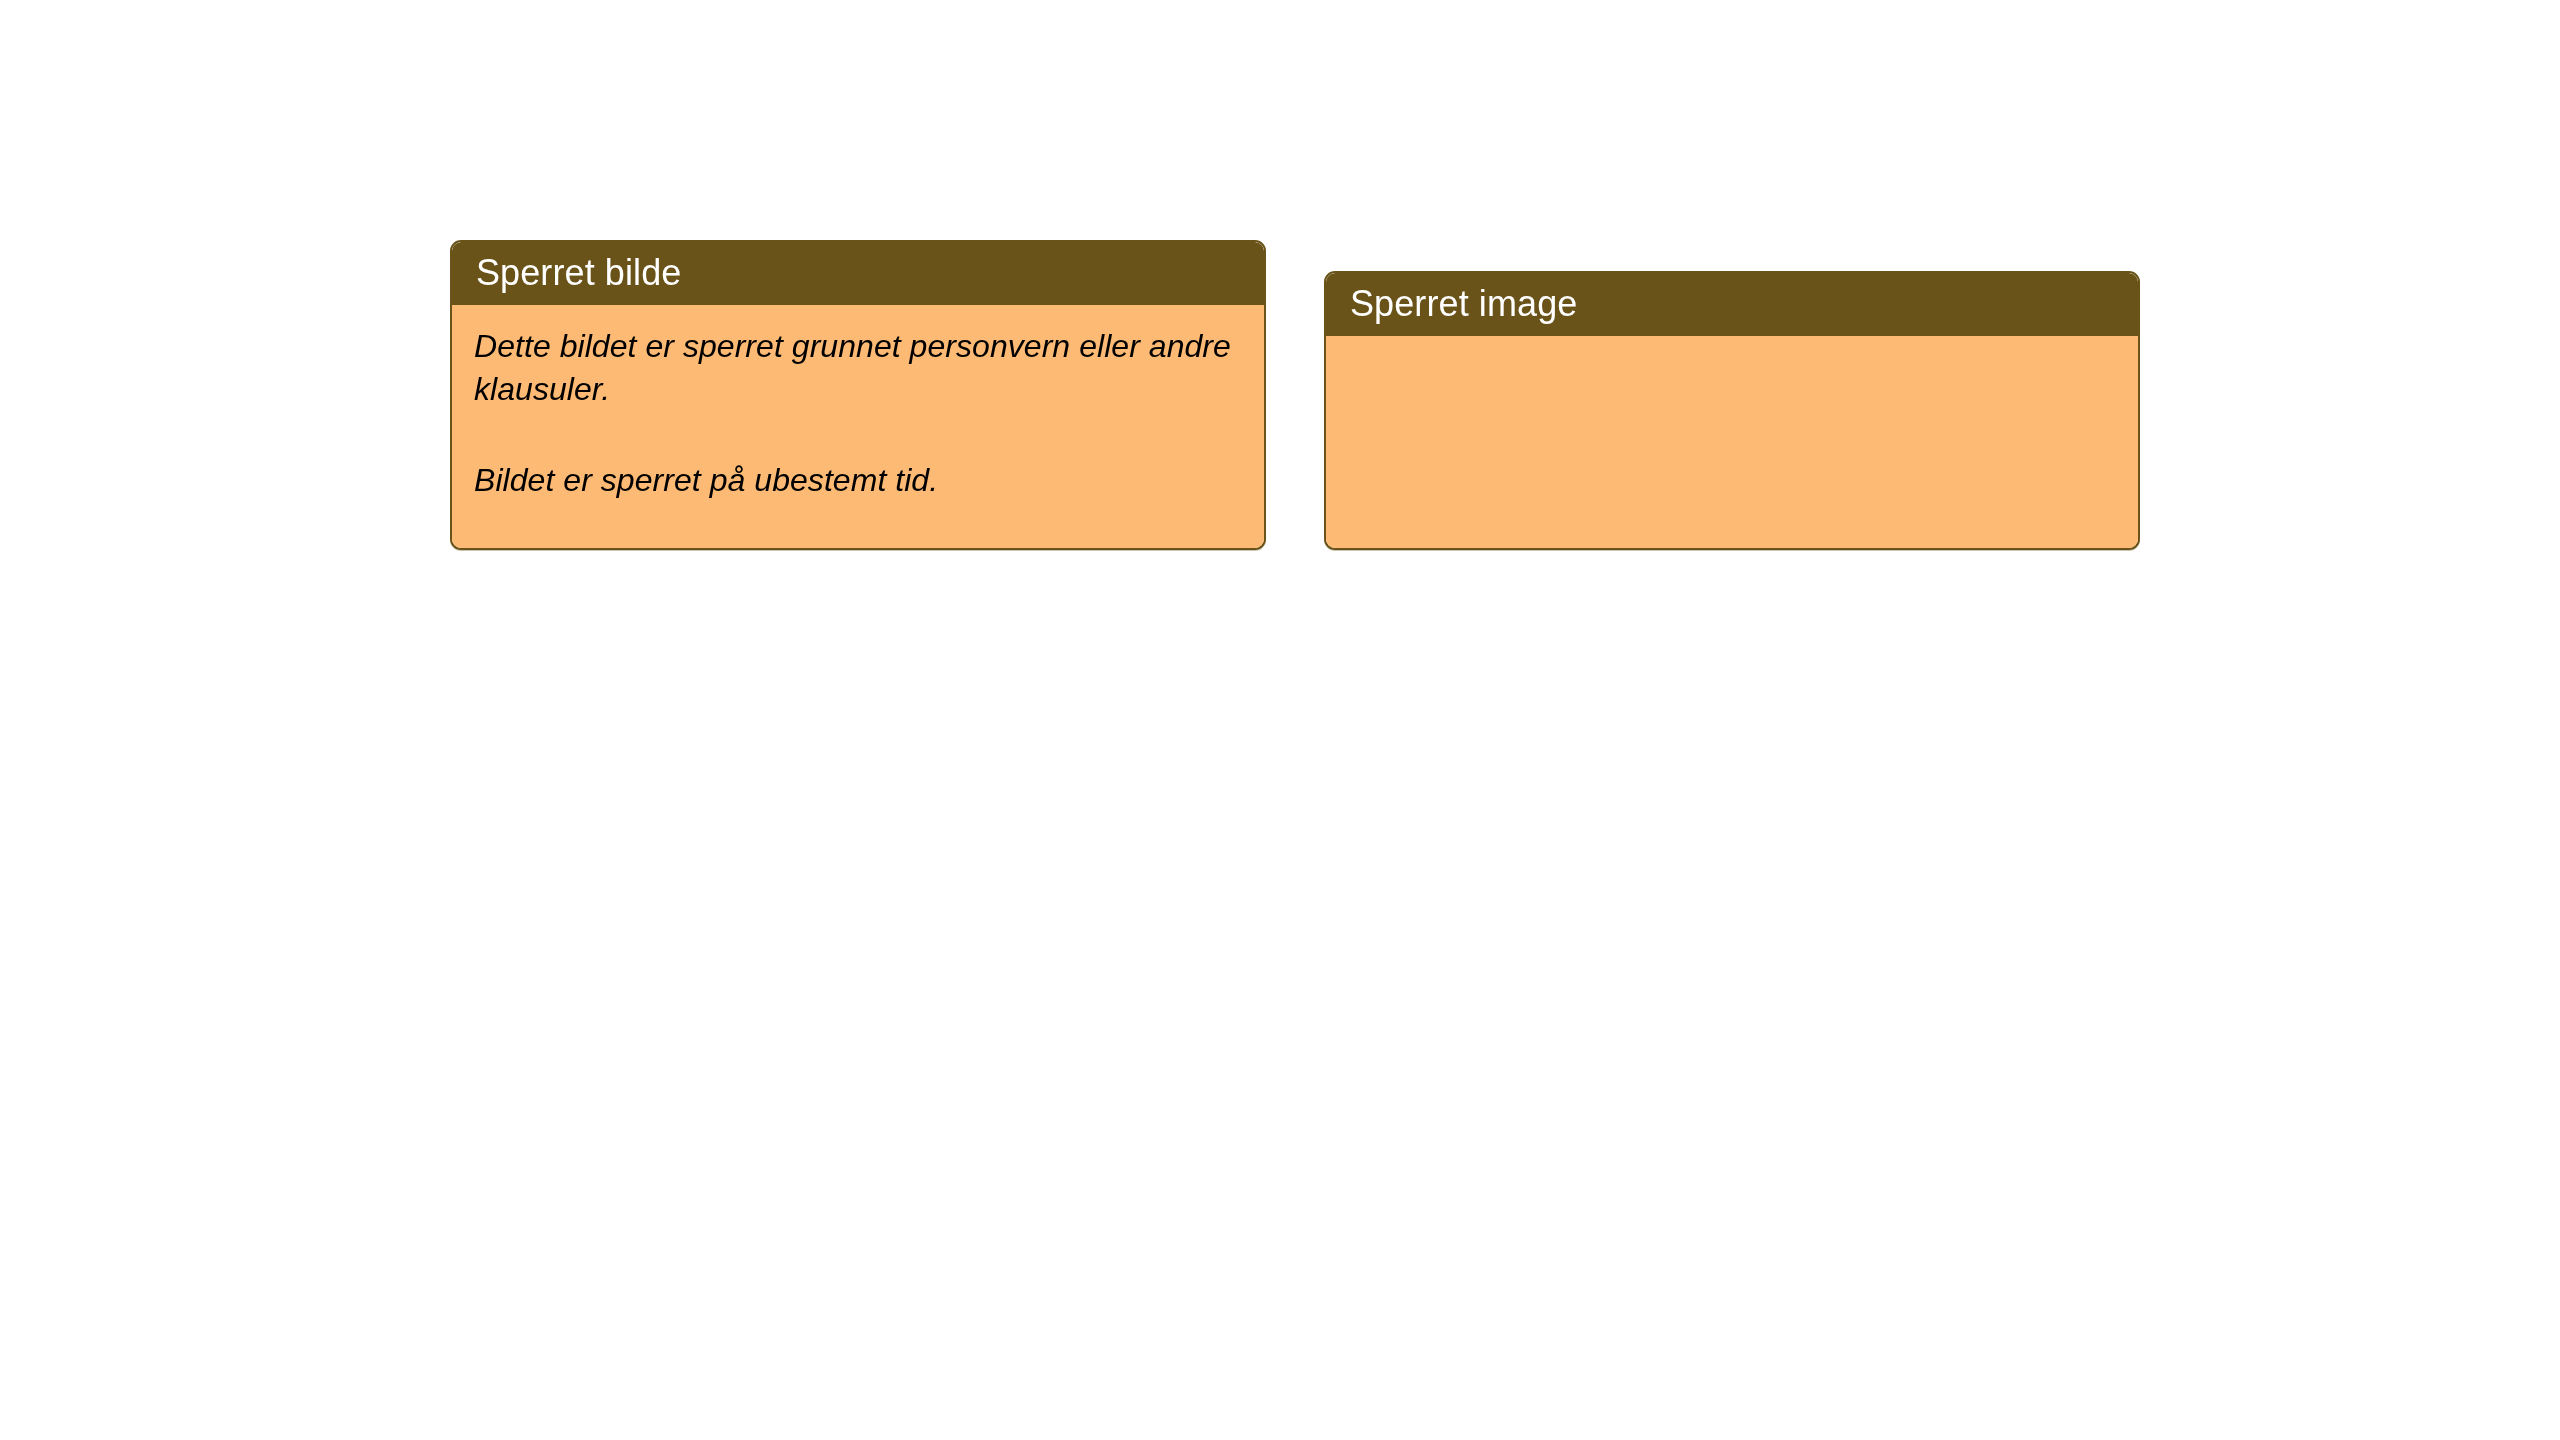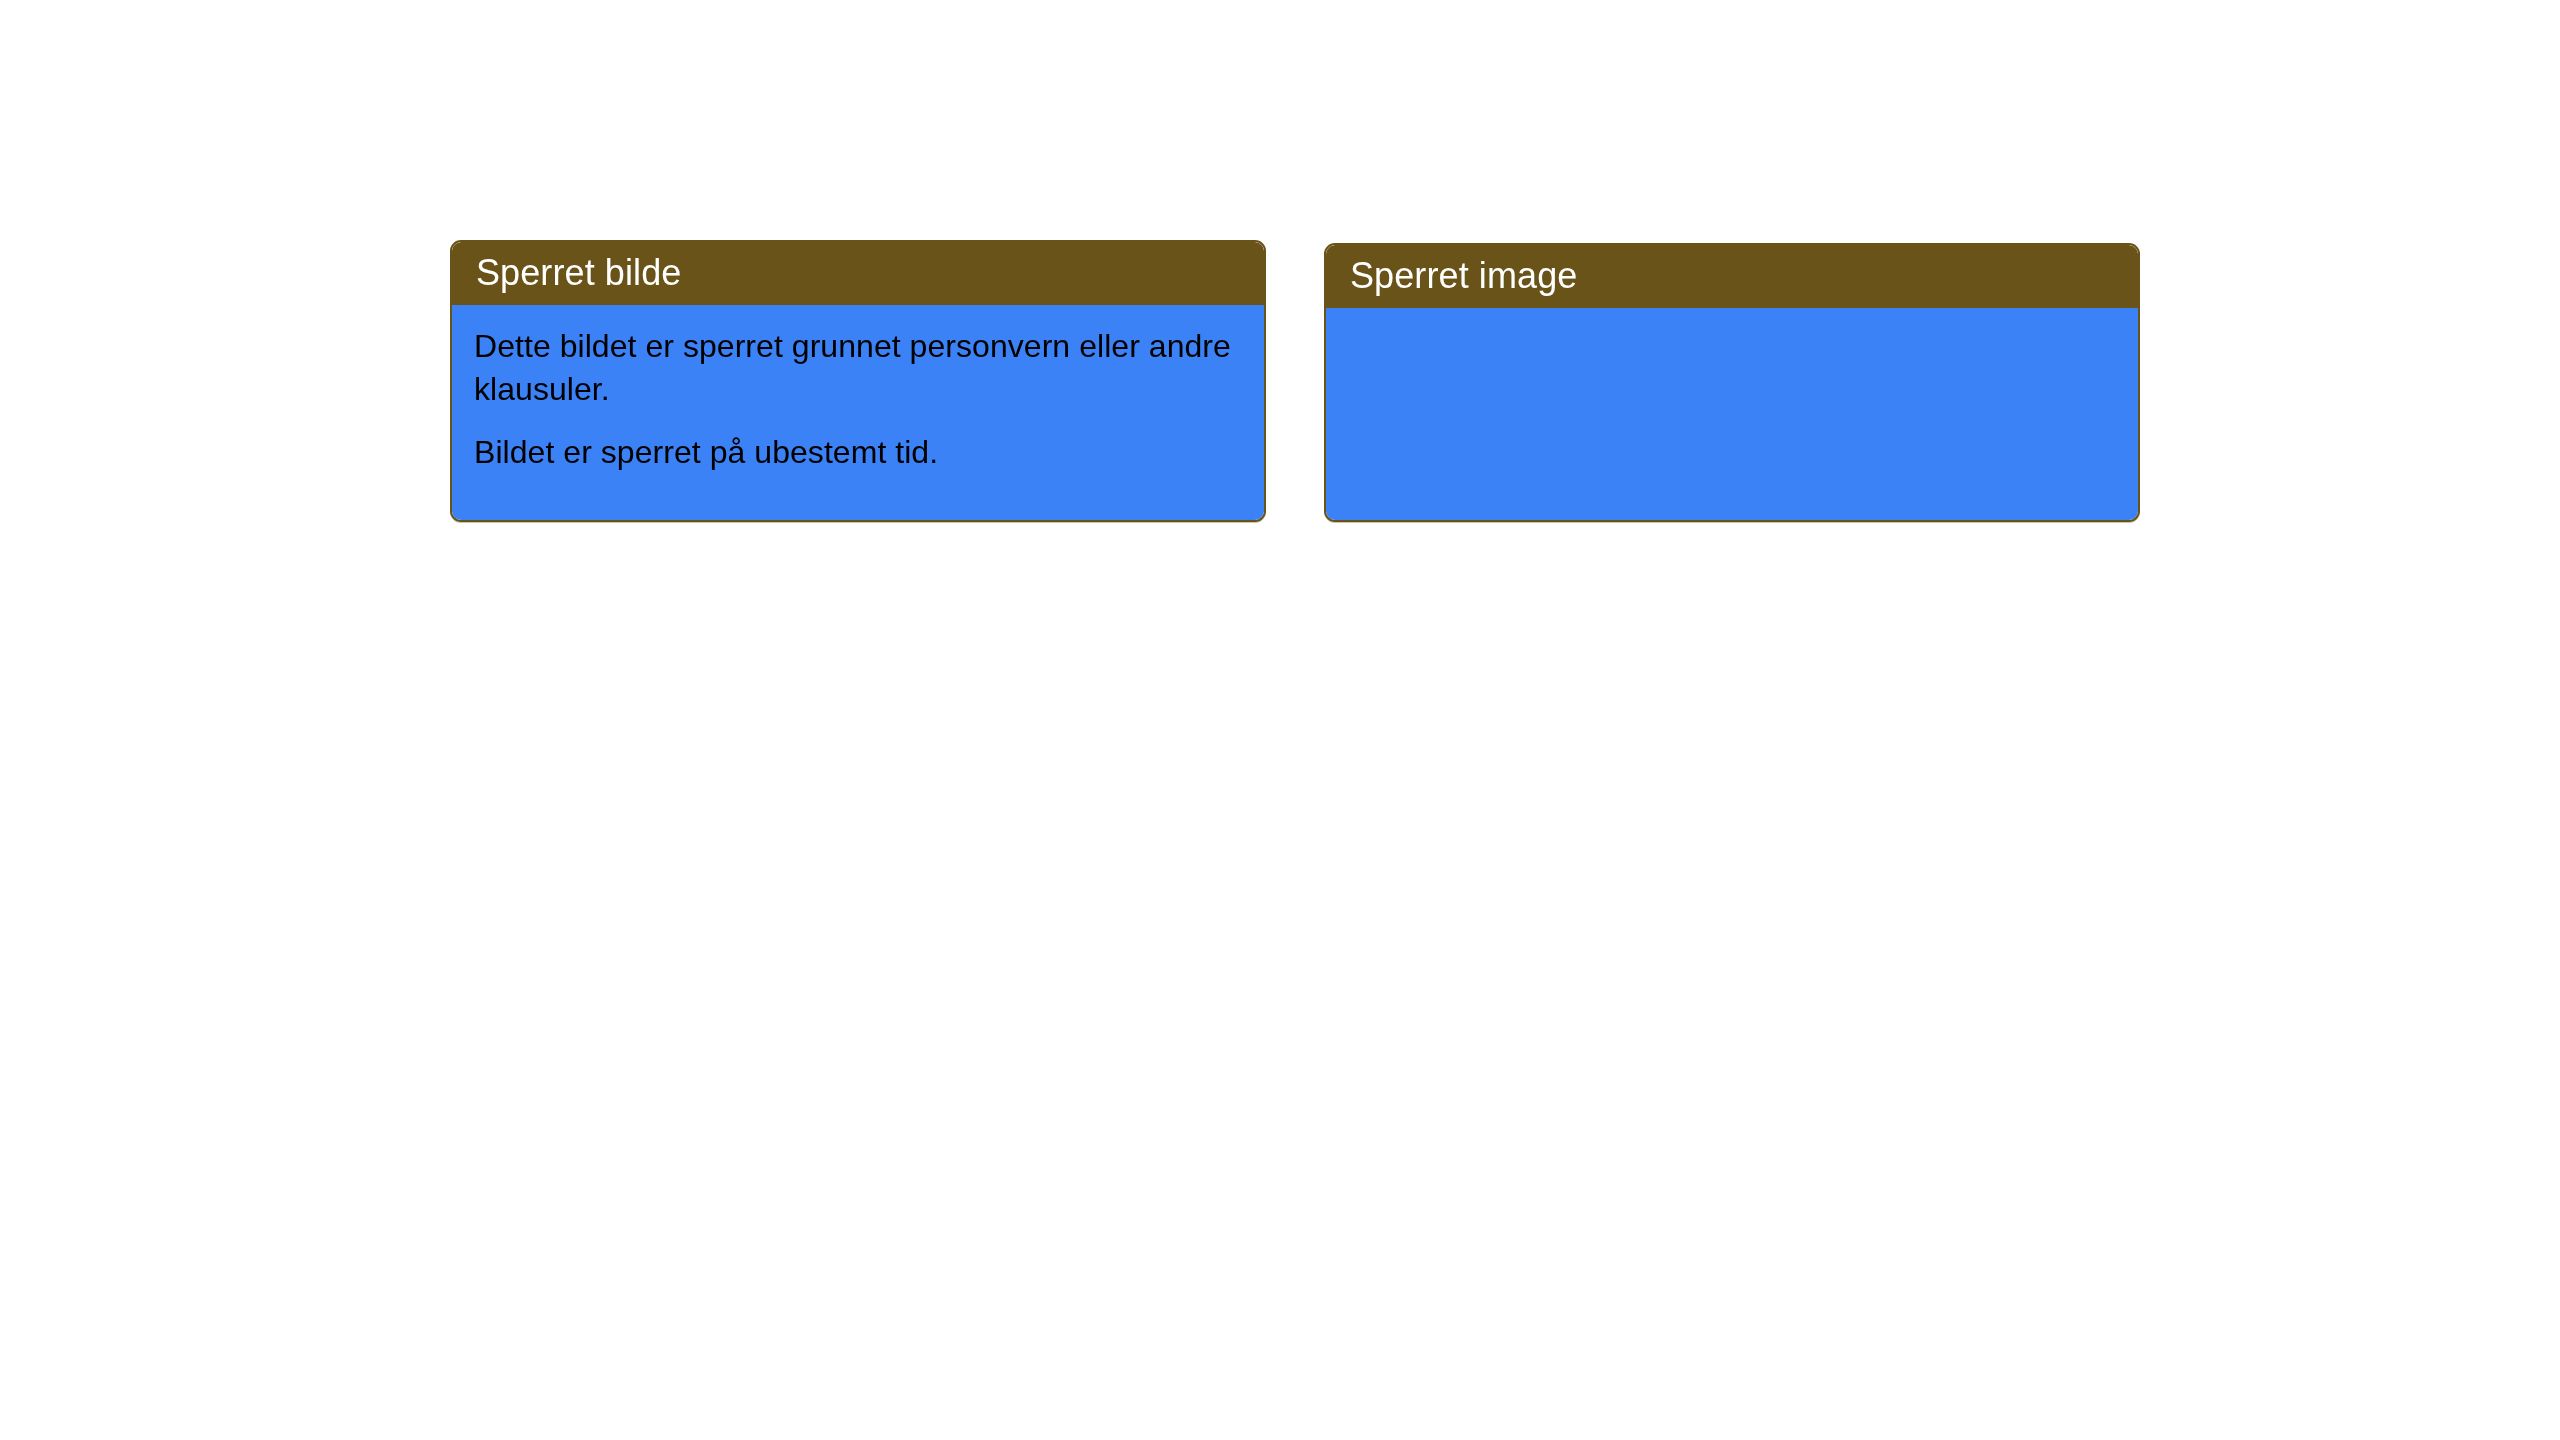--- a/index.html
+++ b/index.html
@@ -52,34 +52,35 @@
     letter-spacing: 0.1px;
     white-space: nowrap;
     border-top-left-radius: 9px;
     border-top-right-radius: 9px;
   }
 
   .panel-body {
     padding: 20px 22px 46px 22px;
     min-height: 212px;
     box-sizing: border-box;
-    background: #3b82f6;
+    background: #fdba74;
+    font-style: italic;
   }
 
   .panel-paragraph {
     color: #000000;
     font-size: 32px;
     line-height: 43px;
     font-weight: 400;
     margin: 0;
     letter-spacing: 0.05px;
   }
 
   .panel-paragraph + .panel-paragraph {
-    margin-top: 20px;
+    margin-top: 48px;
   }
 </style>
 </head>
 <body>
 
 <div class="page">
 
   <div class="panel-row">
 
     <section class="panel">

